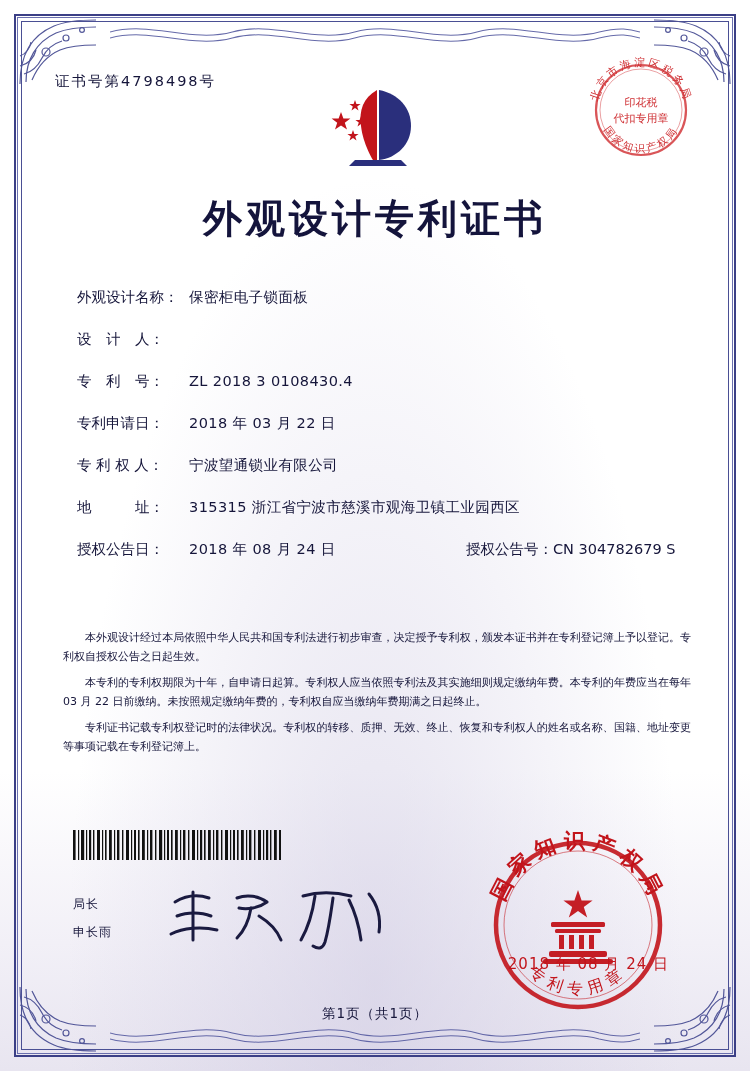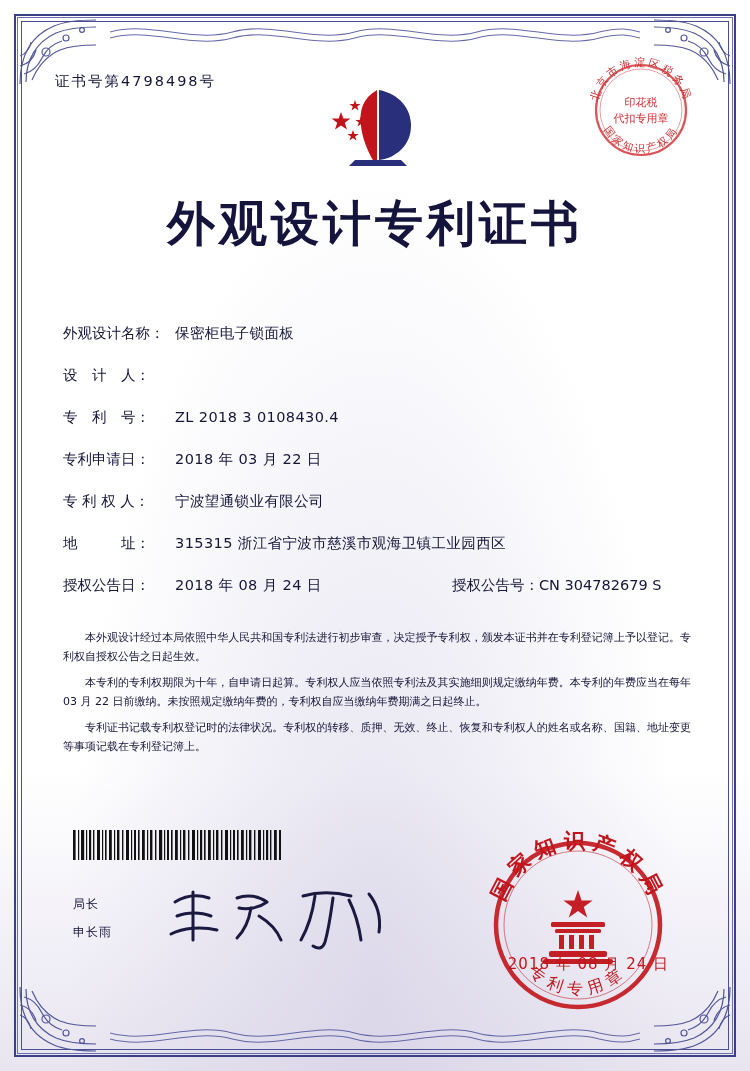--- a/index.html
+++ b/index.html
@@ -101,33 +101,32 @@
     position: absolute;
     right: 6px; top: 12px;
     width: 116px; height: 116px;
   }
 
   .title {
     position: absolute;
     left: 0; right: 0;
     top: 152px;
     text-align: center;
-    font-size: 48px;
+    font-size: 39px;
     letter-spacing: 4px;
     font-weight: bold;
     color: #14143c;
     font-family: "DejaVu Sans", "Liberation Sans", sans-serif;
   }
 
   
   .fields {
     position: absolute;
-    left: 18px; right: 10px;
+    left: 32px; right: 10px;
     top: 248px;
-    margin-top: 36px;
   }
   .field-row {
     display: flex;
     align-items: baseline;
     margin-bottom: 23px;
     font-size: 14.5px;
     color: #15153a;
   }
   .field-label {
     width: 112px;
@@ -471,14 +470,15 @@
           <rect x="86" y="105" width="5" height="14"></rect>
           <rect x="96" y="105" width="5" height="14"></rect>
           <rect x="106" y="105" width="5" height="14"></rect>
           <rect x="66" y="121" width="58" height="6" rx="2"></rect>
           <rect x="60" y="129" width="70" height="5" rx="2"></rect>
         </g>
       </svg>
     </div>
     <div class="seal-date">2018 年 08 月 24 日</div>
 
+    <div class="page-no">第1页（共1页）</div>
   </div>
 </div>
 
 </body></html>

